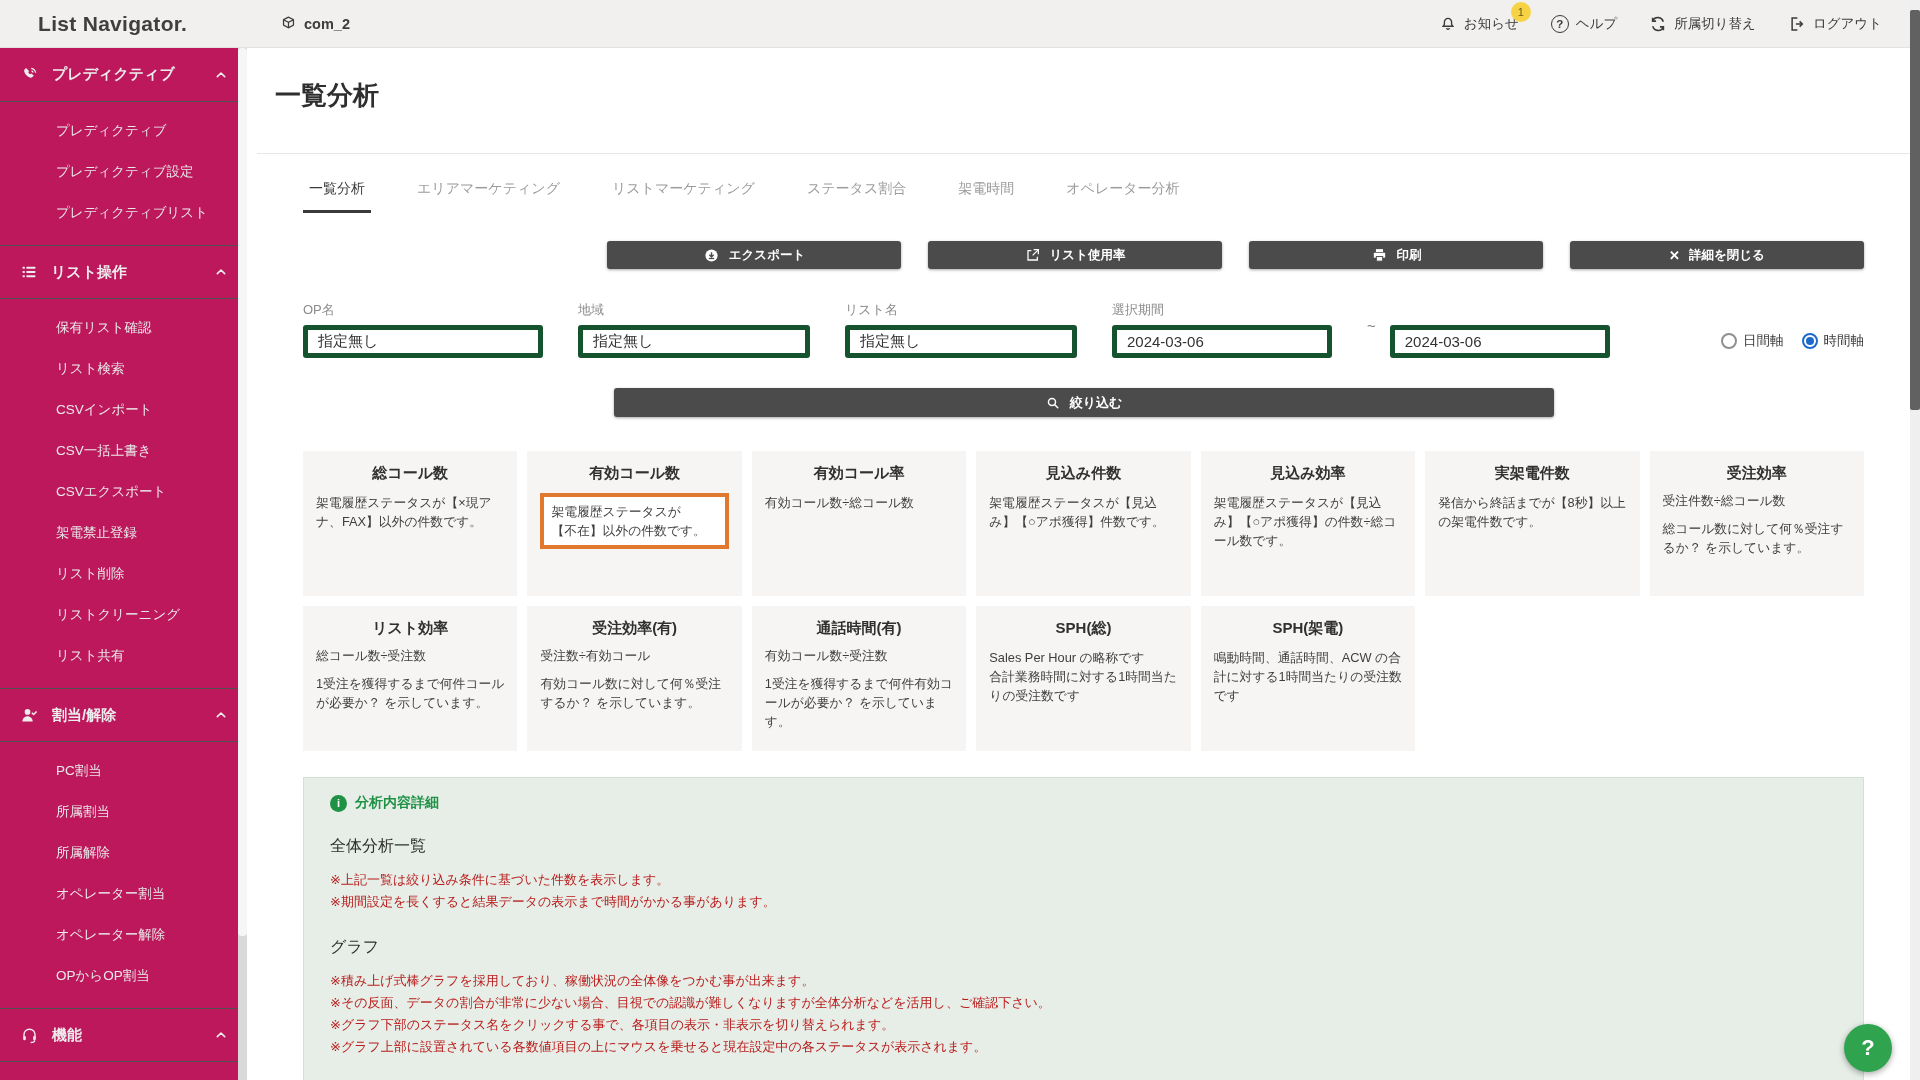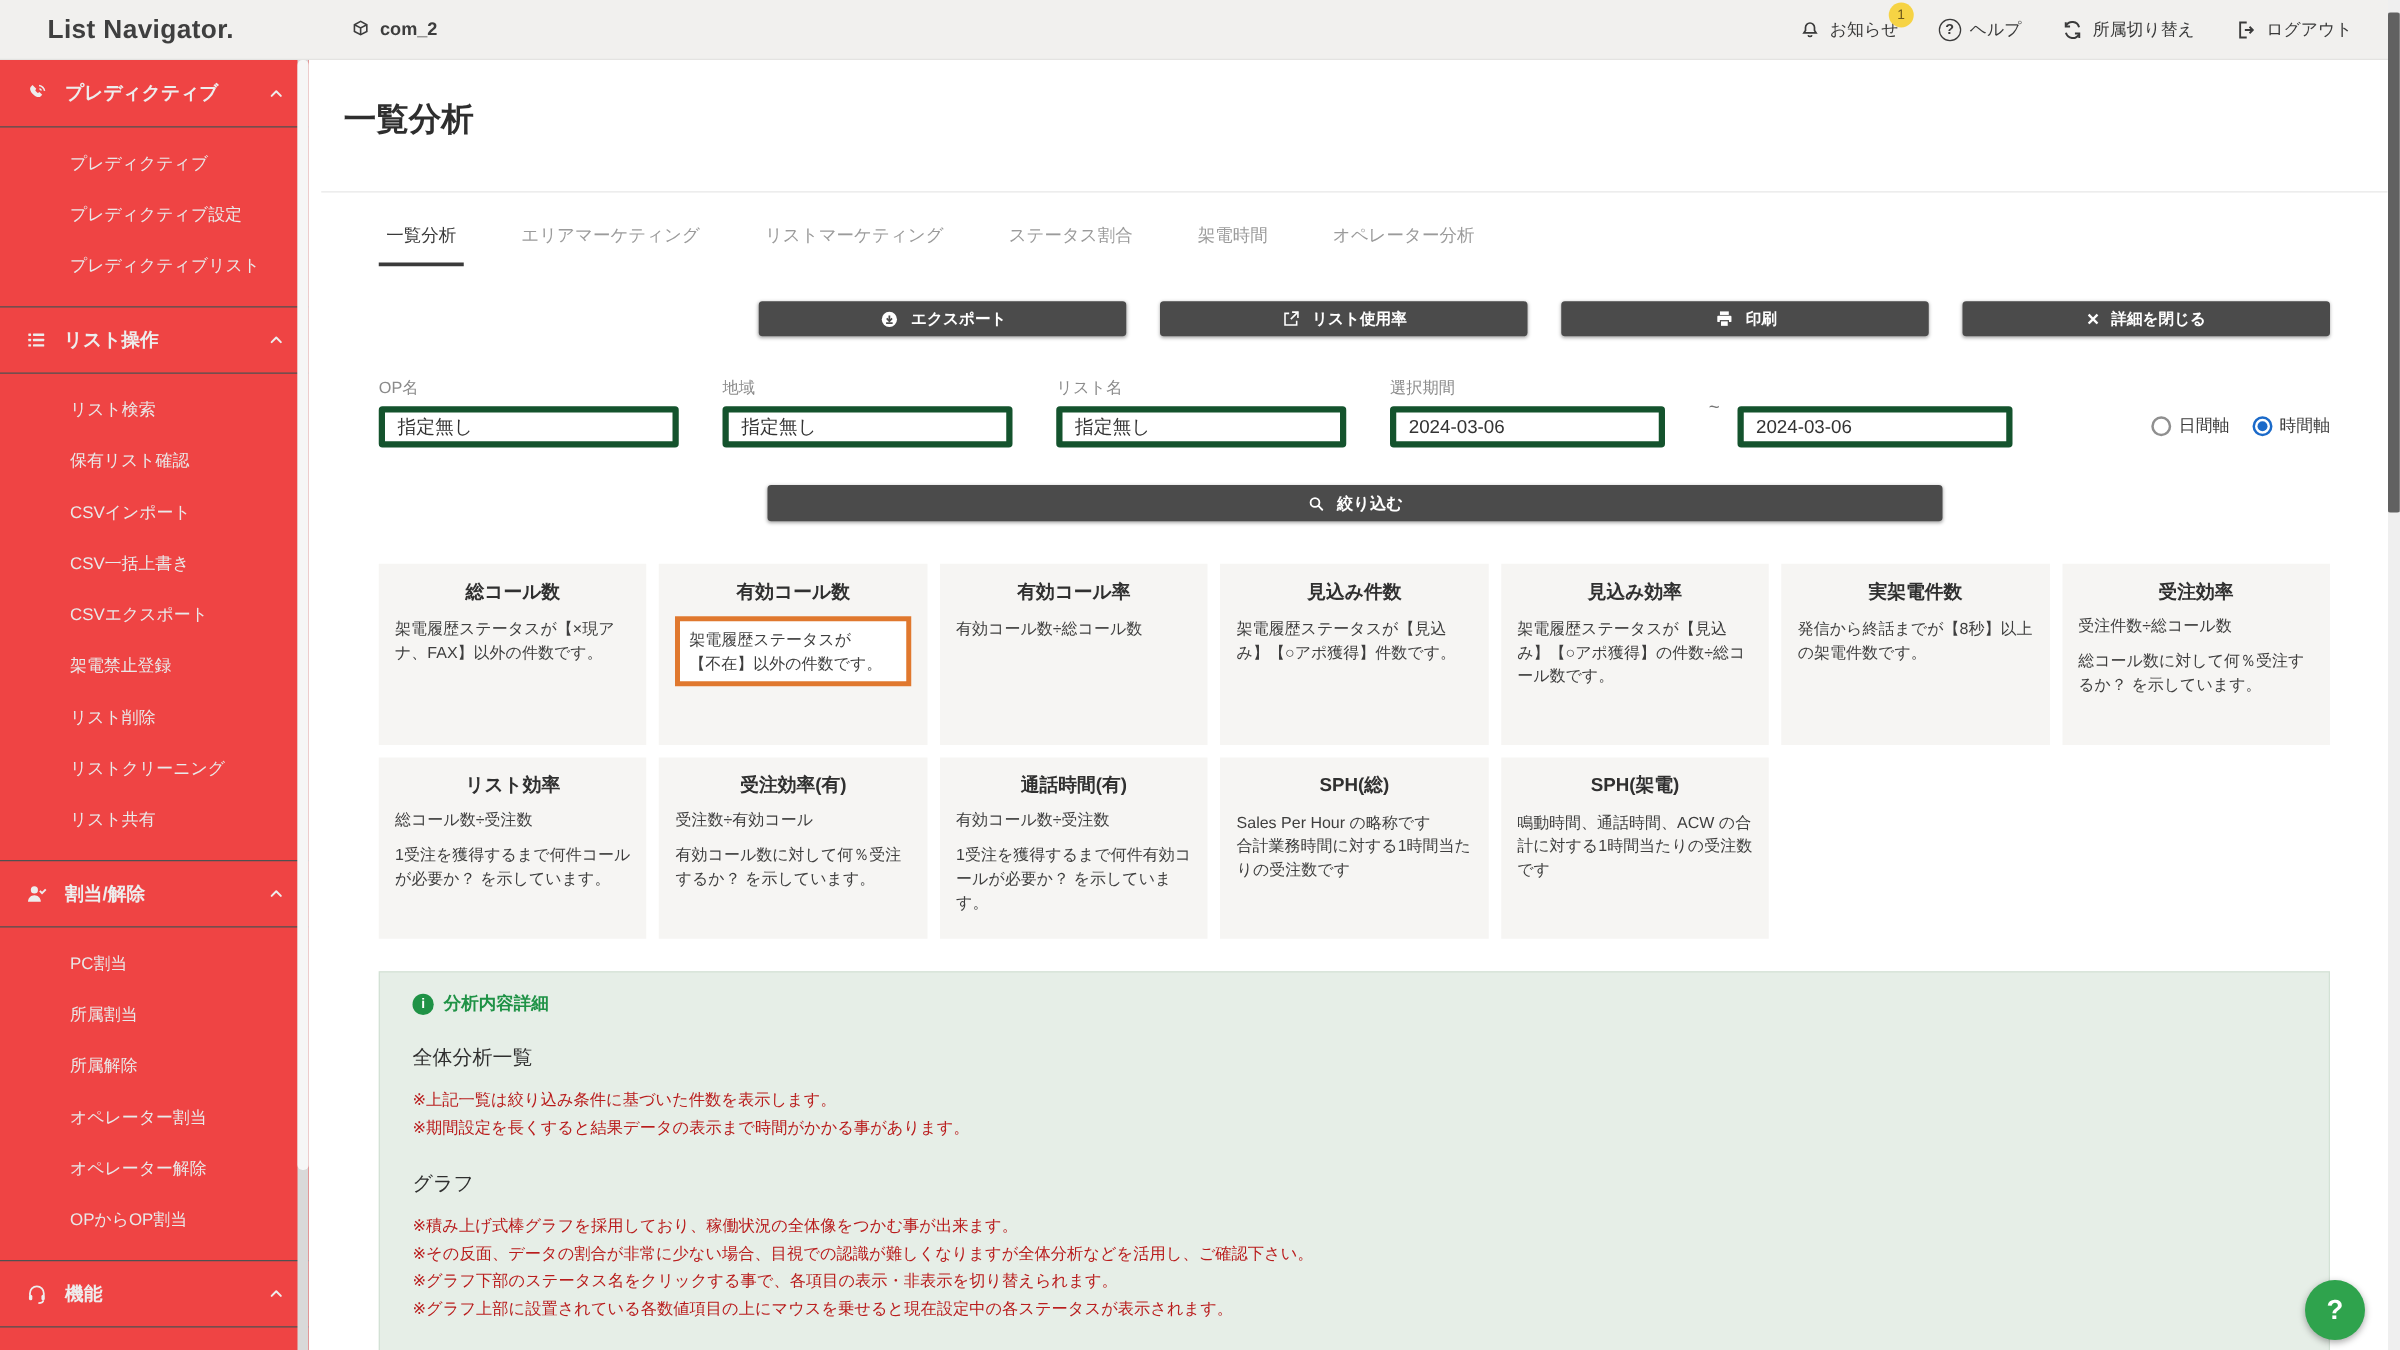--- a/index.html
+++ b/index.html
@@ -12,21 +12,21 @@
   .logo { width:247px; padding-left:38px; font-size:21px; font-weight:bold; color:#3f3f3f; letter-spacing:.3px; }
   .workspace { display:flex; align-items:center; gap:7px; margin-left:33px; font-size:14.5px; font-weight:bold; color:#3d3d3d; }
   .topnav { margin-left:auto; display:flex; align-items:center; gap:32px; padding-right:38px; font-size:13.5px; color:#3a3a3a; }
   .topnav-item { display:flex; align-items:center; gap:7px; cursor:pointer; position:relative; }
   .badge { position:absolute; top:-13px; right:-12px; width:20px; height:20px; border-radius:50%;
     background:#f6d344; color:#6d581a; font-size:11px; display:flex; align-items:center; justify-content:center; }
   .qmark { width:18px; height:18px; border:1.8px solid #3a3a3a; border-radius:50%;
     display:flex; align-items:center; justify-content:center; font-size:11.5px; font-weight:bold; }
 
   
-  .sidebar { position:fixed; top:48px; left:0; bottom:0; width:247px; background:#ef4444; color:#ededed; overflow:hidden; z-index:20; }
+  .sidebar { position:fixed; top:48px; left:0; bottom:0; width:247px; background:#be185d; color:#ededed; overflow:hidden; z-index:20; }
   .sb-header { height:54px; display:flex; align-items:center; gap:13px; padding:0 18px 0 20px;
     font-size:15px; font-weight:bold; border-top:1px solid #505050; border-bottom:1px solid #505050; cursor:pointer; }
   .sb-section:first-child .sb-header { border-top:none; }
   .sb-header .chev { margin-left:auto; display:flex; }
   .sb-items { padding:8px 0 12px; }
   .sb-item { height:41px; display:flex; align-items:center; padding-left:56px; font-size:13.5px; color:#e9e9e9; cursor:pointer; }
   .sb-scrolltrack { position:absolute; top:0; right:0; width:9px; height:100%; background:#d9d9d9; }
   .sb-scrollthumb { position:absolute; top:0; right:0; width:9px; height:86%; background:#f6f6f6; border-radius:4px; }
 
   
@@ -186,24 +186,24 @@
       </span>
       <span>リスト操作</span>
       <span class="chev">
         <svg viewBox="0 0 24 24" width="16" height="16" fill="none" stroke="#ededed" stroke-width="2.4" stroke-linecap="round" stroke-linejoin="round">
             <path d="m6.5 14.5 5.5-5.5 5.5 5.5"></path>
           </svg>
       </span>
     </div>
     <div class="sb-items">
       <div class="sb-item">
+          <span>保有リスト確認</span>
+        </div>
+      <div class="sb-item">
           <span>リスト検索</span>
-        </div>
-      <div class="sb-item">
-          <span>保有リスト確認</span>
         </div>
       <div class="sb-item">
           <span>CSVインポート</span>
         </div>
       <div class="sb-item">
           <span>CSV一括上書き</span>
         </div>
       <div class="sb-item">
           <span>CSVエクスポート</span>
         </div>

